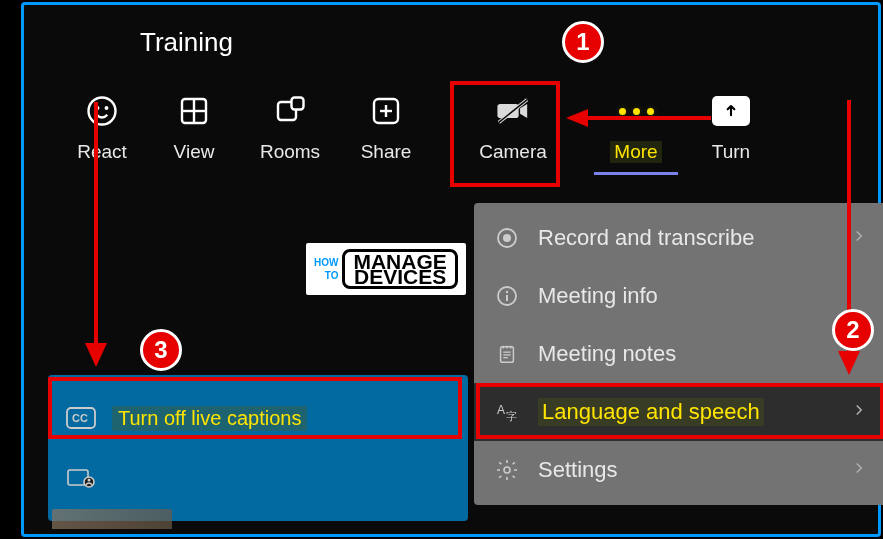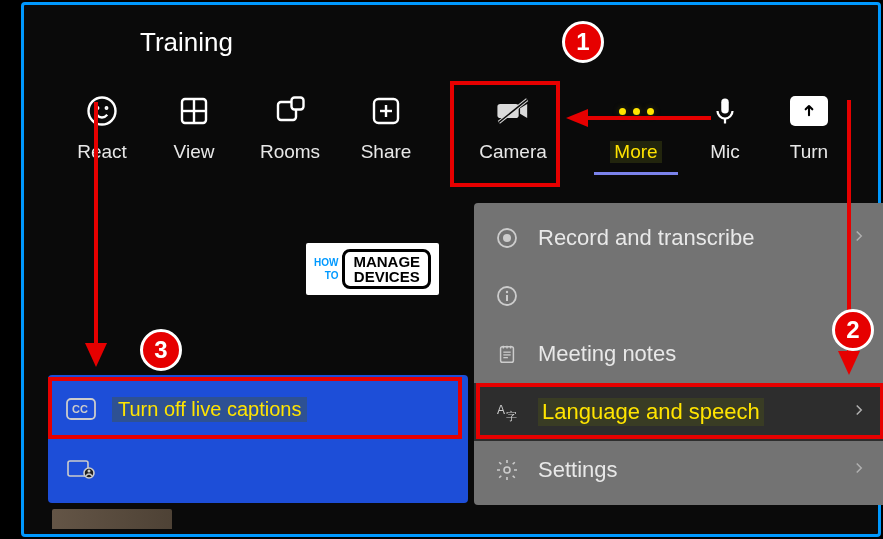--- a/index.html
+++ b/index.html
@@ -131,23 +131,23 @@
       width: 408px;
       height: 56px;
       border: 4px solid #e60000;
       pointer-events: none;
     }
     .submenu {
       position: absolute;
       top: 370px;
       left: 24px;
       width: 420px;
-      background: #1d4ed8;
+      background: #0369a1;
       border-radius: 4px;
-      padding: 4px 0;
+      padding: 13px 0;
     }
     .submenu-item {
       display: flex;
       align-items: center;
       height: 60px;
       padding: 0 18px;
       cursor: pointer;
       gap: 16px;
     }
     .submenu-item .s-icon {
@@ -216,21 +216,21 @@
       line-height: 13px;
       color: #0099ff;
       text-align: right;
     }
     .watermark .manage {
       border: 3px solid #000;
       border-radius: 8px;
       padding: 2px 8px;
       font-family: Arial Black, Arial, sans-serif;
       font-weight: 900;
-      font-size: 15px;
+      font-size: 21px;
       line-height: 15px;
       color: #000;
       text-align: center;
     }
     .photo-hint {
       position: absolute;
       bottom: 5px;
       left: 28px;
       width: 120px;
       height: 20px;
@@ -312,30 +312,20 @@
       <div class="icon-wrap">
         <div class="more-dots">
             <span></span>
             <span></span>
             <span></span>
           </div>
       </div>
       <span class="label">More</span>
     </div>
 
-    <div class="toolbar-item" style="width:78px">
-      <div class="icon-wrap">
-        <svg viewBox="0 0 24 24" style="width:30px;height:38px">
-            <rect x="9" y="2" width="6" height="12" rx="3" fill="#fff"></rect>
-            <path d="M6 12a6 6 0 0 0 12 0" stroke="#fff" stroke-width="1.8" fill="none"></path>
-            <line x1="12" y1="18" x2="12" y2="22" stroke="#fff" stroke-width="1.8"></line>
-          </svg>
-      </div>
-      <span class="label">Mic</span>
-    </div>
 
     <div class="toolbar-item" style="width:90px">
       <div class="icon-wrap">
         <div class="share-icon-bg">
           <svg viewBox="0 0 24 24" style="width:20px;height:20px">
               <path d="M12 17V6M12 6l-4 4M12 6l4 4" stroke="#000" stroke-width="2.5" fill="none" stroke-linecap="round" stroke-linejoin="round"></path>
             </svg>
         </div>
       </div>
       <span class="label">Turn</span>
@@ -359,20 +349,21 @@
       </span>
     </div>
     <div class="dropdown-item">
       <span class="d-icon">
         <svg viewBox="0 0 24 24" width="24" height="24">
             <circle cx="12" cy="12" r="9" stroke="#ccc" stroke-width="1.8" fill="none"></circle>
             <circle cx="12" cy="8" r="1.2" fill="#ccc"></circle>
             <line x1="12" y1="11" x2="12" y2="17" stroke="#ccc" stroke-width="2"></line>
           </svg>
       </span>
+      <span class="d-label">Meeting info</span>
     </div>
     <div class="dropdown-item">
       <span class="d-icon">
         <svg viewBox="0 0 24 24" width="22" height="24">
             <rect x="5" y="4" width="14" height="17" rx="2" stroke="#ccc" stroke-width="1.6" fill="none"></rect>
             <line x1="8" y1="3" x2="8" y2="6" stroke="#ccc" stroke-width="1.6"></line>
             <line x1="12" y1="3" x2="12" y2="6" stroke="#ccc" stroke-width="1.6"></line>
             <line x1="16" y1="3" x2="16" y2="6" stroke="#ccc" stroke-width="1.6"></line>
             <line x1="8" y1="10" x2="16" y2="10" stroke="#ccc" stroke-width="1.4"></line>
             <line x1="8" y1="13" x2="16" y2="13" stroke="#ccc" stroke-width="1.4"></line>

